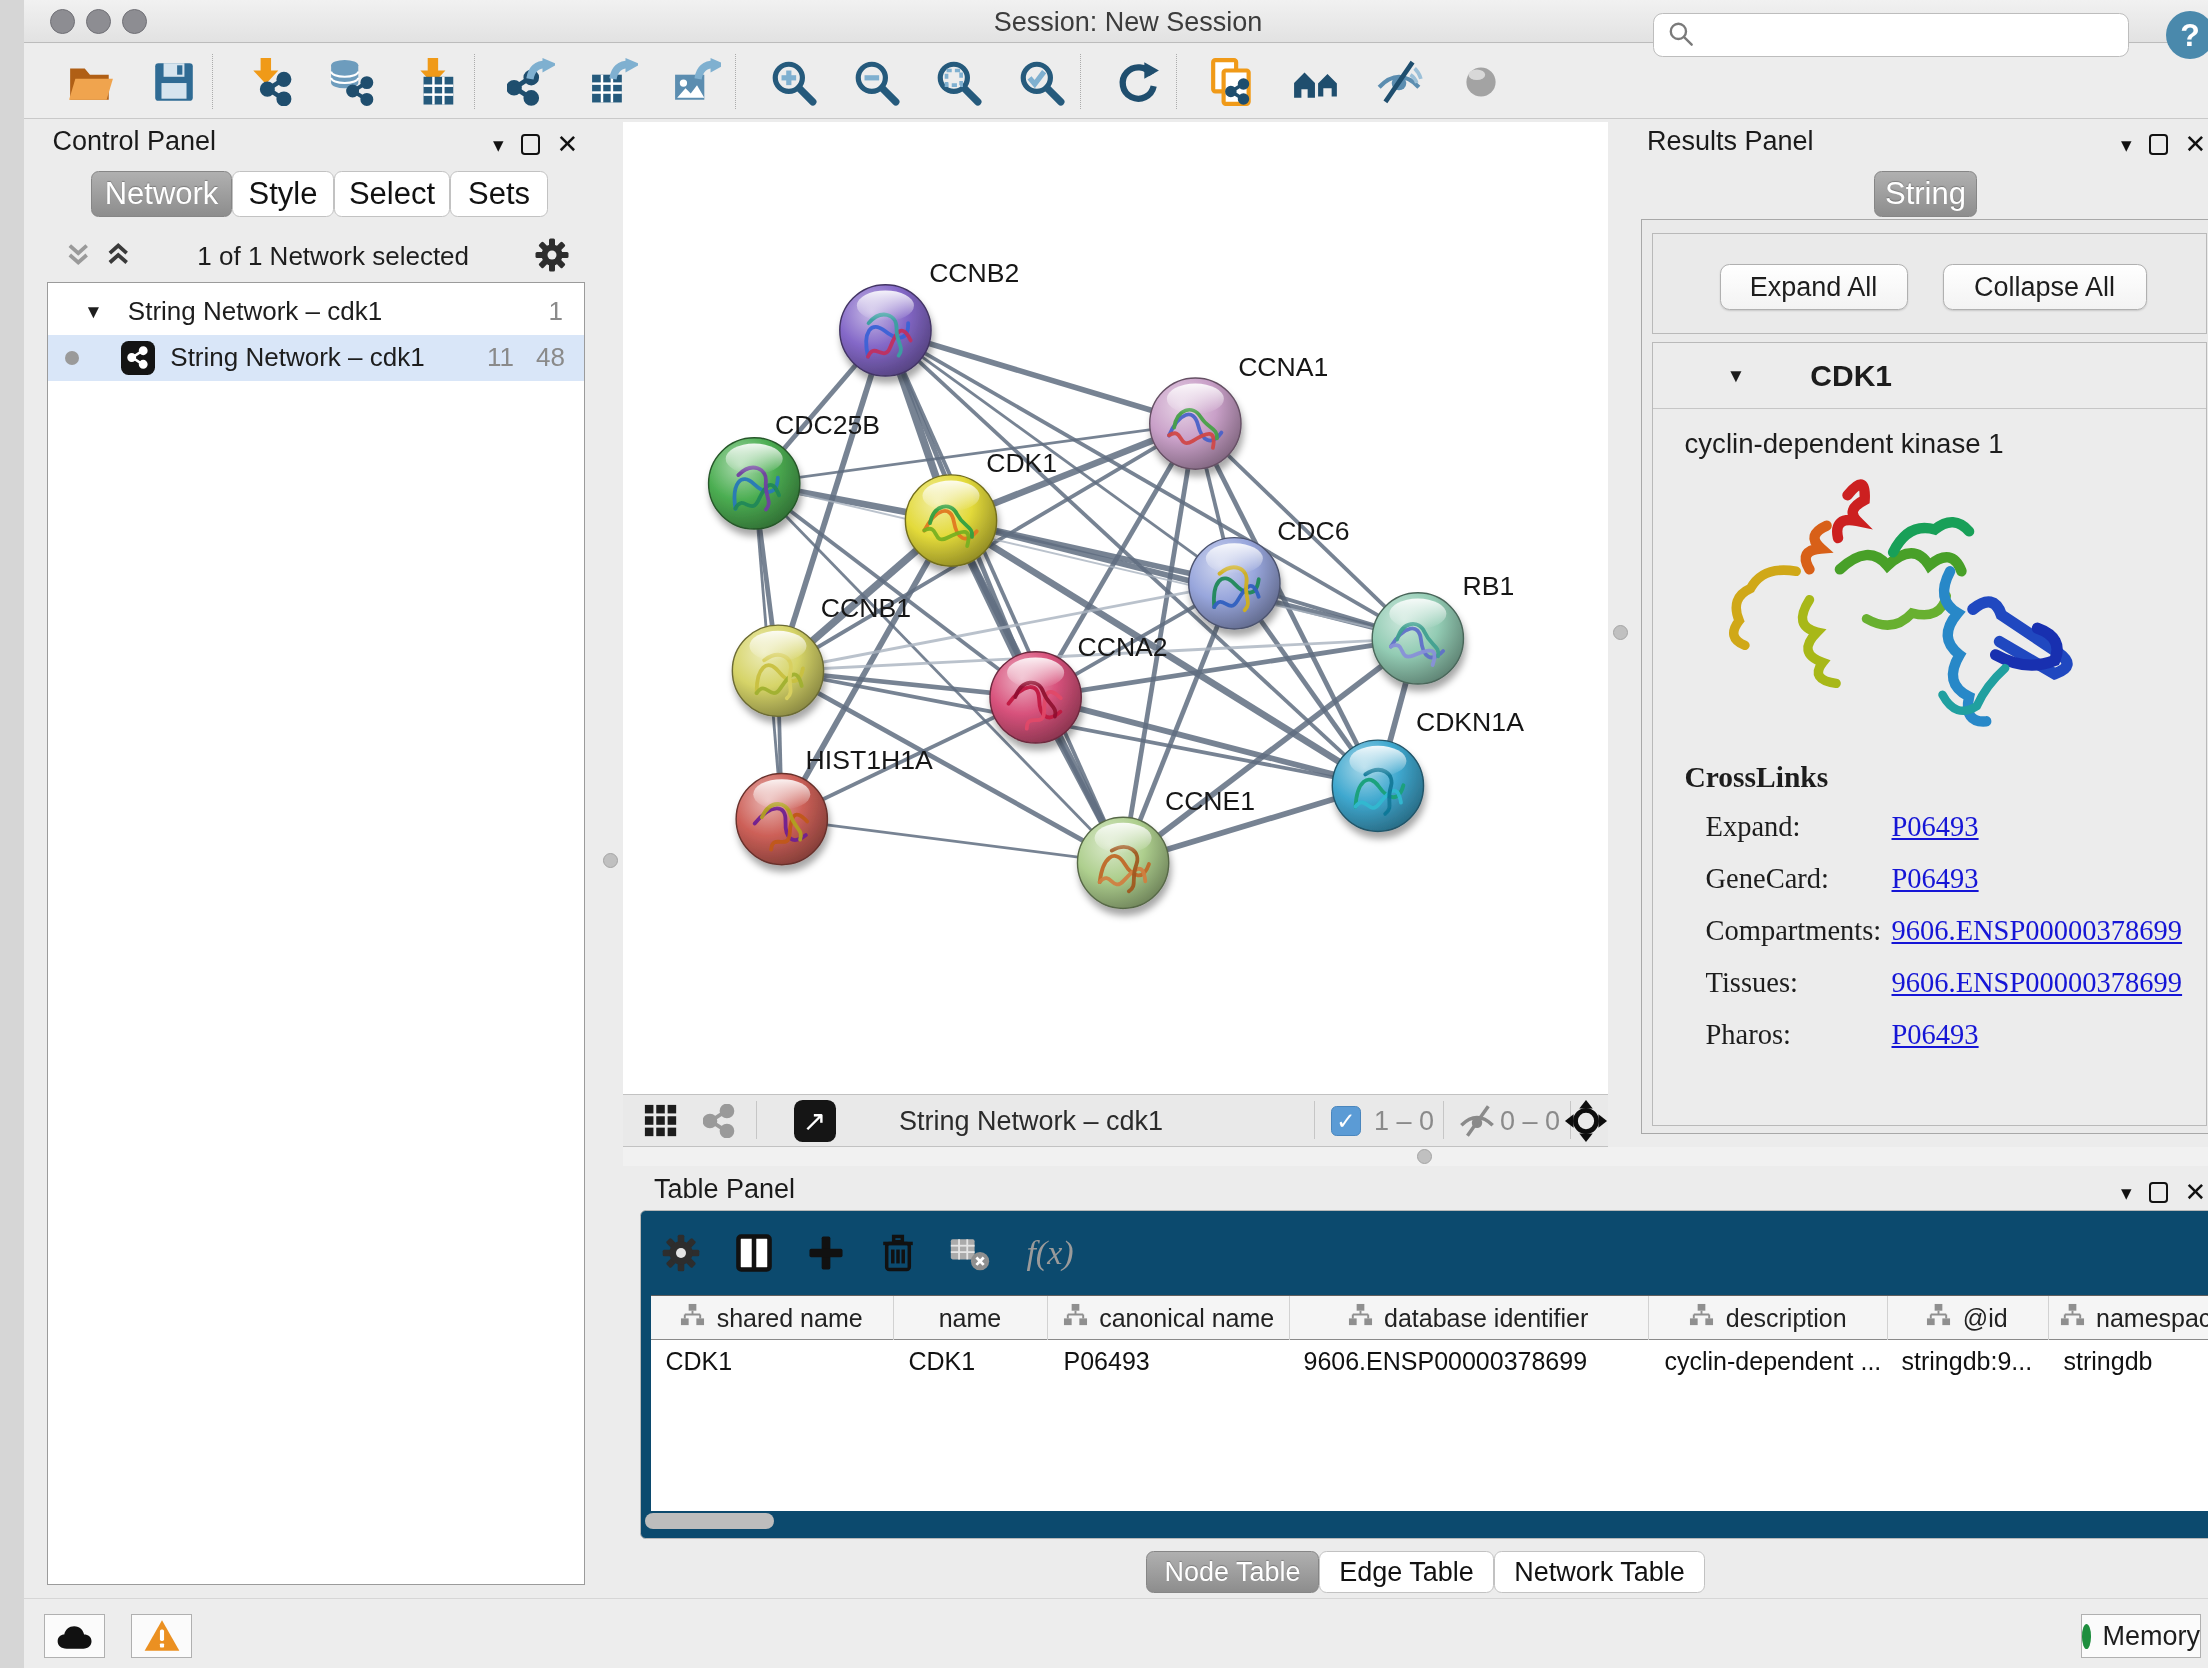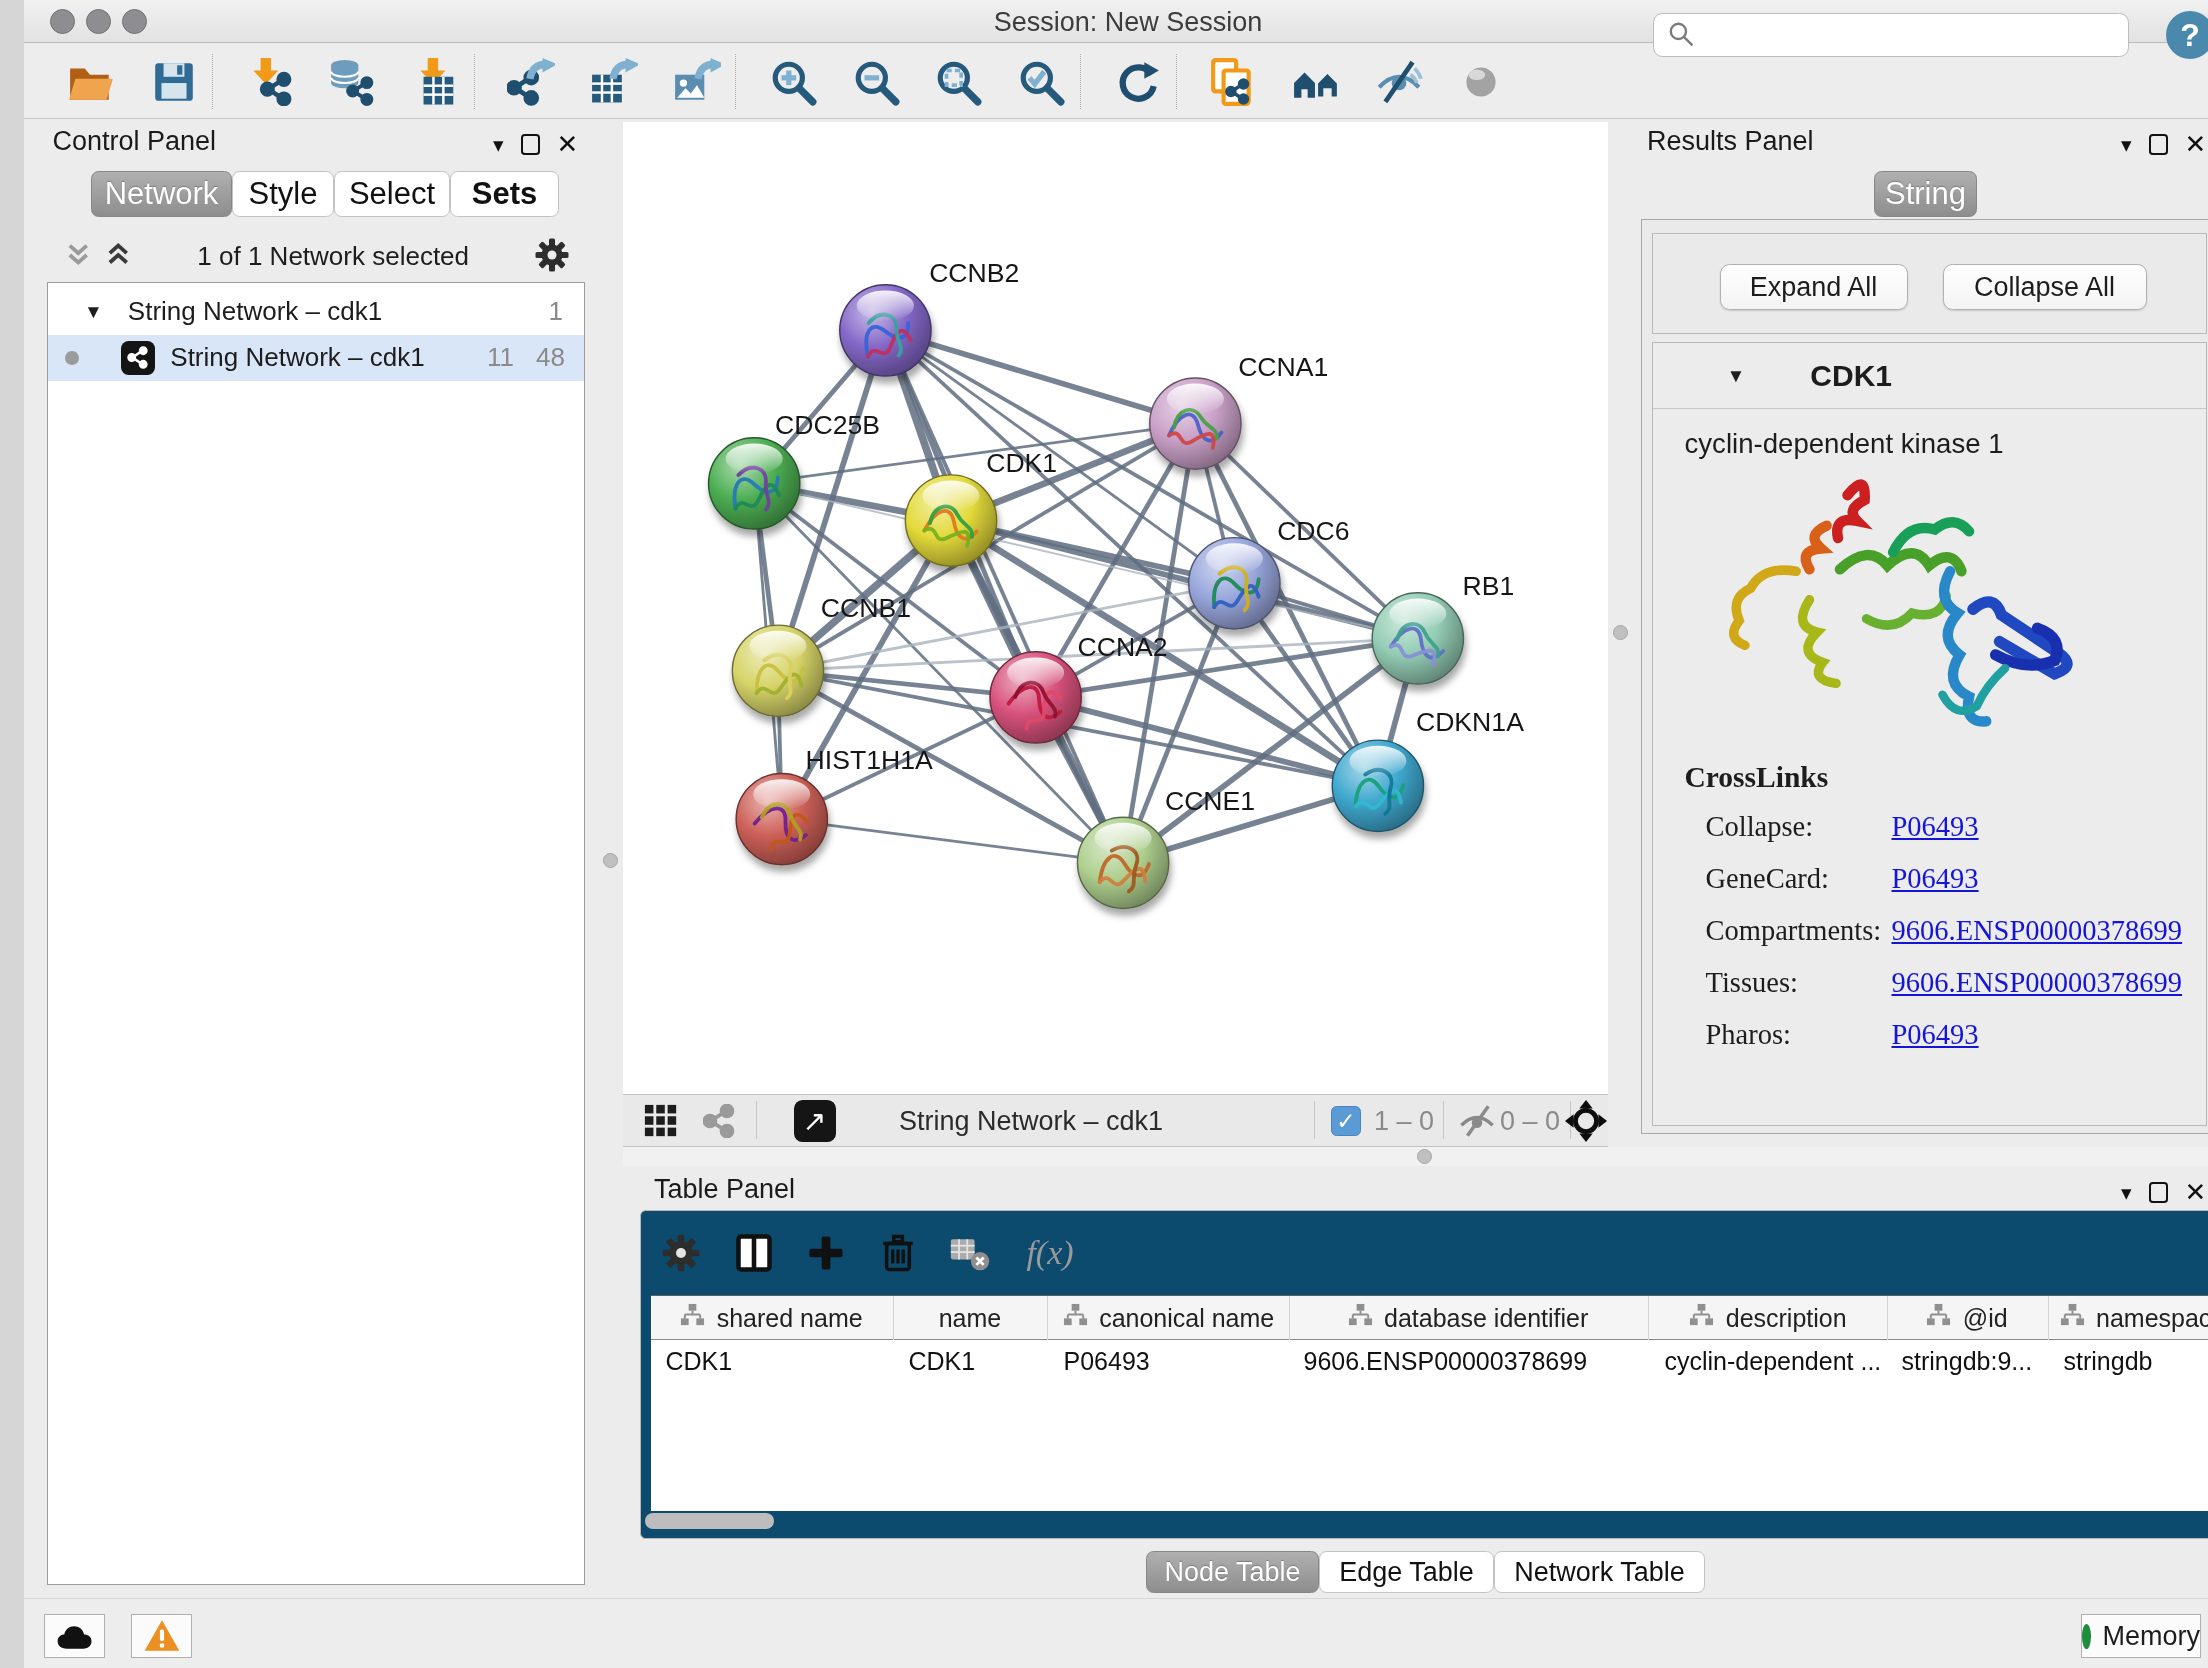--- a/index.html
+++ b/index.html
@@ -316,21 +316,21 @@
 
   <div class="panel-ctrls" style="left:469px;top:129px;">
     <span class="pc-collapse">▾</span>
     <span class="pc-float"></span>
     <span class="pc-close">✕</span>
   </div>
   <div id="cp-tabs">
       <div class="tab sel" style="width: 141px;">Network</div>
       <div class="tab" style="width: 102px;">Style</div>
       <div class="tab" style="width: 116px;">Select</div>
-      <div class="tab" style="width: 109px; font-weight: bold;">Sets</div>
+      <div class="tab" style="width: 98px;">Sets</div>
     </div>
   <div class="abs" id="cp-subrow">
     <span style="margin-left:17px">
       <svg width="28.5" height="30" viewBox="0 0 30 32">
           <polyline points="6,6 15,14 24,6" fill="none" stroke="#9a9a9a" stroke-width="4"></polyline>
           <polyline points="6,16 15,24 24,16" fill="none" stroke="#9a9a9a" stroke-width="4"></polyline>
         </svg></span>
     <span style="margin-left:11.4px">
       <svg width="28.5" height="30" viewBox="0 0 30 32">
           <polyline points="6,14 15,6 24,14" fill="none" stroke="#3a3a3a" stroke-width="4"></polyline>
@@ -678,21 +678,21 @@
           <path d="M258 120 q-16 30 8 44 q-22 26 2 44 q-18 30 10 44 q-6 28 18 26" stroke="#2888c8" stroke-width="11"></path>
           <path d="M282 160 q22 -18 30 6 l60 40 q20 14 -4 22 l-58 -34" stroke="#2048c0" stroke-width="12"></path>
           <path d="M350 180 q28 10 18 34 q-30 12 -62 -6" stroke="#1830b0" stroke-width="12"></path>
           <path d="M250 250 q14 26 36 12 q10 -22 30 -40" stroke="#20a0a0" stroke-width="9"></path>
         </g>
       </svg>
       <div id="rp-xl">
         <div class="xl-title">CrossLinks</div>
         <div id="xl-rows" style="margin-top: 17px;">
             <div class="xl-row">
-              <span class="xl-label">Collapse:</span>
+              <span class="xl-label">Expand:</span>
               <span class="xl-link">P06493</span>
             </div>
             <div class="xl-row">
               <span class="xl-label">GeneCard:</span>
               <span class="xl-link">P06493</span>
             </div>
             <div class="xl-row">
               <span class="xl-label">Compartments:</span>
               <span class="xl-link">9606.ENSP00000378699</span>
             </div>

